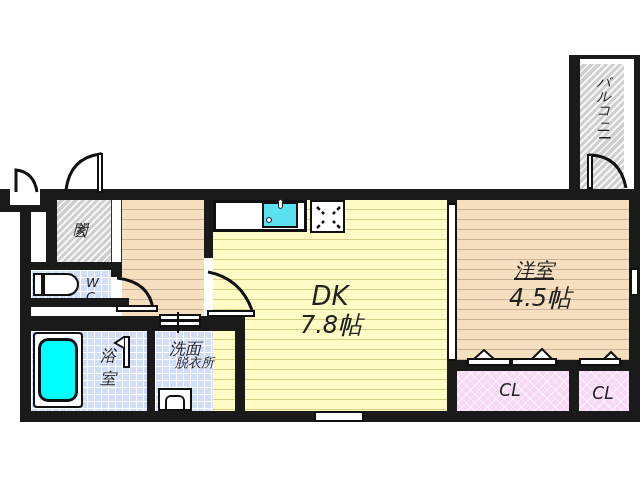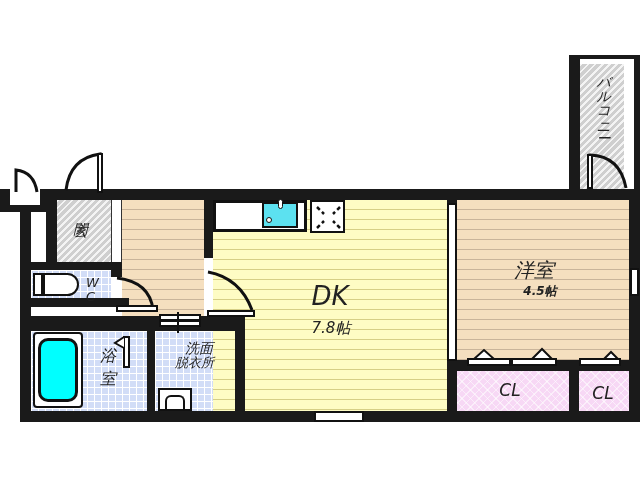--- a/index.html
+++ b/index.html
@@ -151,25 +151,25 @@
 </div>
 
 <div class="label vlabel" style="left:73px;top:212px;font-size:14px;">玄関</div>
 
 <div class="label" style="left:86px;top:276px;font-size:13px;">W</div>
 <div class="label" style="left:86px;top:290px;font-size:13px;">C</div>
 
 <div class="label" style="left:100px;top:347px;font-size:16px;">浴</div>
 <div class="label" style="left:100px;top:370px;font-size:16px;">室</div>
 
-<div class="label" style="left:185px;top:340px;font-size:14px;">洗面</div>
+<div class="label" style="left:169px;top:340px;font-size:16px;">洗面</div>
 <div class="label" style="left:175px;top:356px;font-size:13px;">脱衣所</div>
 
 <div class="label" style="left:300px;top:282px;width:60px;font-size:26px;">DK</div>
-<div class="label" style="left:286px;top:320px;width:90px;font-size:15px;">7.8帖</div>
+<div class="label" style="left:286px;top:312px;width:90px;font-size:24px;">7.8帖</div>
 
-<div class="label" style="left:504px;top:259px;width:60px;font-size:20px;">洋室</div>
-<div class="label" style="left:500px;top:285px;width:80px;font-size:12px;font-weight:bold;">4.5帖</div>
+<div class="label" style="left:504px;top:259px;width:60px;font-size:20px;text-decoration:underline;">洋室</div>
+<div class="label" style="left:500px;top:285px;width:80px;font-size:24px;">4.5帖</div>
 
 <div class="label vlabel" style="left:596px;top:66px;font-size:14px;">バルコニー</div>
 
 <div class="label" style="left:490px;top:381px;width:40px;font-size:17px;">CL</div>
 <div class="label" style="left:585px;top:384px;width:36px;font-size:17px;">CL</div>
 
 </body></html>

